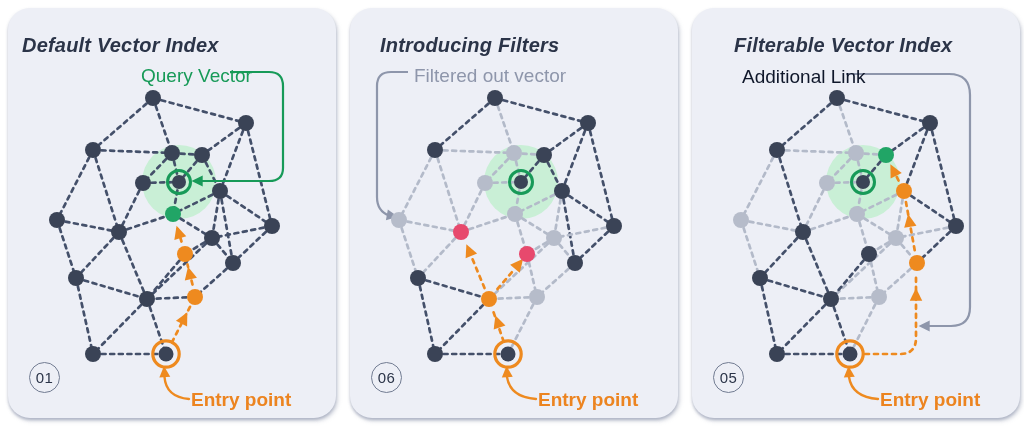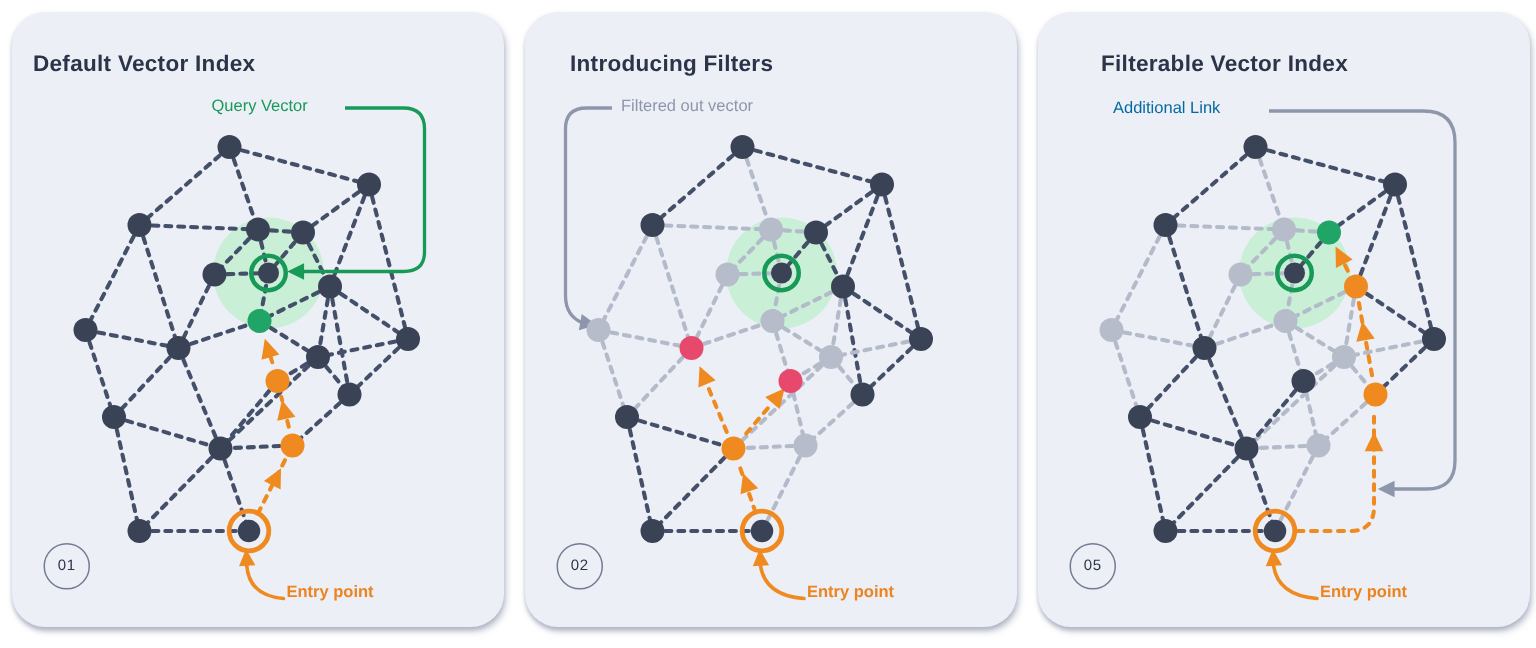--- a/index.html
+++ b/index.html
@@ -9,29 +9,29 @@
     font-family:"Liberation Sans", sans-serif;
   }
   .card{
     position:absolute;top:8px;width:328px;height:410px;
     background:#edeff6;border-radius:22px;
     box-shadow:0 2px 3px rgba(140,148,172,.55), 2px 3px 4px rgba(140,148,172,.35);
   }
   .card svg{position:absolute;left:0;top:0;width:328px;height:410px;display:block;}
   .title{
     position:absolute;left:14px;top:26px;margin:0;
-    font-size:15px;font-weight:600;letter-spacing:.2px;color:#2b3448;
-  }
-  .label{position:absolute;font-size:11px;white-space:nowrap;}
+    font-size:20px;font-weight:600;letter-spacing:.2px;color:#2b3448;font-style:italic;
+  }
+  .label{position:absolute;font-size:19px;white-space:nowrap;}
   .label.entry{font-weight:700;}
   .badge{
     position:absolute;left:21px;top:354px;width:31px;height:31px;
     border:1.6px solid #727c92;border-radius:50%;box-sizing:border-box;
     display:flex;align-items:center;justify-content:center;
-    font-size:10px;letter-spacing:.5px;color:#2b3448;background:transparent;
+    font-size:15px;letter-spacing:.5px;color:#2b3448;background:transparent;
   }
 </style>
 </head>
 <body>
 
 <section class="card" style="left:8px">
   <svg viewBox="0 0 328 410">
       <circle cx="171" cy="174" r="37" fill="#c9efd6"></circle>
       <line x1="145" y1="90" x2="238" y2="115" stroke="#44506a" stroke-width="2.7" stroke-dasharray="4 4.6" stroke-linecap="round"></line>
       <line x1="145" y1="90" x2="85" y2="142" stroke="#44506a" stroke-width="2.7" stroke-dasharray="4 4.6" stroke-linecap="round"></line>
@@ -184,21 +184,21 @@
       <circle cx="187" cy="289" r="8" fill="#b6bcca"></circle>
       <circle cx="139" cy="291" r="8" fill="#ee8a1f"></circle>
       <circle cx="85" cy="346" r="8" fill="#3a4356"></circle>
       <circle cx="158" cy="346" r="13.2" fill="none" stroke="#ee8a1f" stroke-width="3.2"></circle>
       <circle cx="158" cy="346" r="7.5" fill="#3a4356"></circle>
       <circle cx="135" cy="175" r="8" fill="#b6bcca"></circle>
     </svg>
   <h2 class="title" style="color: rgb(43, 52, 72); margin-left: 16px;">Introducing Filters</h2>
   <div class="label" style="left: 64px; top: 57px; color: rgb(142, 150, 171);">Filtered out vector</div>
   <div class="label entry" style="left: 188px; top: 381px; color: rgb(236, 132, 32);">Entry point</div>
-  <div class="badge">02</div>
+  <div class="badge">06</div>
 </section>
 
 <section class="card" style="left:692px">
   <svg viewBox="0 0 328 410">
       <circle cx="171" cy="174" r="37" fill="#c9efd6"></circle>
       <line x1="145" y1="90" x2="238" y2="115" stroke="#44506a" stroke-width="2.7" stroke-dasharray="4 4.6" stroke-linecap="round"></line>
       <line x1="145" y1="90" x2="85" y2="142" stroke="#44506a" stroke-width="2.7" stroke-dasharray="4 4.6" stroke-linecap="round"></line>
       <line x1="145" y1="90" x2="164" y2="145" stroke="#b3bac9" stroke-width="2.7" stroke-dasharray="4 4.6" stroke-linecap="round"></line>
       <line x1="238" y1="115" x2="194" y2="147" stroke="#44506a" stroke-width="2.7" stroke-dasharray="4 4.6" stroke-linecap="round"></line>
       <line x1="238" y1="115" x2="212" y2="183" stroke="#44506a" stroke-width="2.7" stroke-dasharray="4 4.6" stroke-linecap="round"></line>
@@ -265,16 +265,16 @@
       <circle cx="225" cy="255" r="8" fill="#ee8a1f"></circle>
       <circle cx="68" cy="270" r="8" fill="#3a4356"></circle>
       <circle cx="187" cy="289" r="8" fill="#b6bcca"></circle>
       <circle cx="139" cy="291" r="8" fill="#3a4356"></circle>
       <circle cx="85" cy="346" r="8" fill="#3a4356"></circle>
       <circle cx="158" cy="346" r="13.2" fill="none" stroke="#ee8a1f" stroke-width="3.2"></circle>
       <circle cx="158" cy="346" r="7.5" fill="#3a4356"></circle>
       <circle cx="135" cy="175" r="8" fill="#b6bcca"></circle>
     </svg>
   <h2 class="title" style="color: rgb(43, 52, 72); margin-left: 28px;">Filterable Vector Index</h2>
-  <div class="label" style="left: 50px; top: 58px; color: #0369a1; text-align: center;">Additional Link</div>
+  <div class="label" style="left: 50px; top: 58px; color: #0f172a; text-align: center;">Additional Link</div>
   <div class="label entry" style="left: 188px; top: 381px; color: rgb(236, 132, 32);">Entry point</div>
   <div class="badge">05</div>
 </section>
 
 </body></html>

